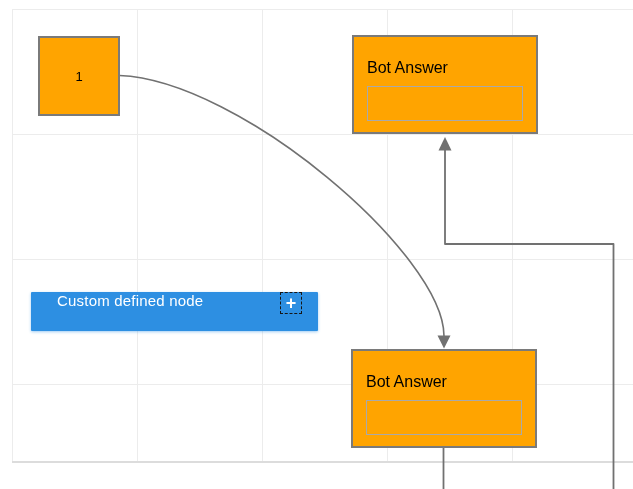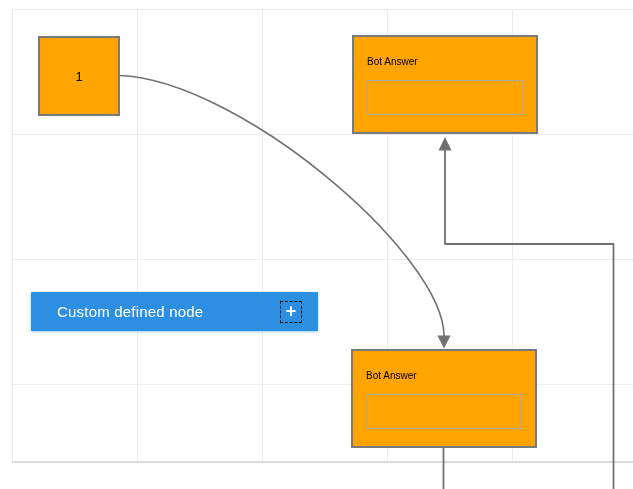--- a/index.html
+++ b/index.html
@@ -48,40 +48,40 @@
     font-size:13px;
   }
   .node-bot{
     width:186px;height:99px;
     padding:0 13px;
   }
   .node-bot.top{left:352px;top:35px;}
   .node-bot.bottom{left:351px;top:349px;}
   .node-bot .title{
     display:block;
-    margin-top:17px;
-    font-size:10px;
+    margin-top:23px;
+    font-size:16px;
     line-height:16px;
     color:var(--node-text);
     white-space:nowrap;
   }
   .node-bot .textbox{
     margin-top:10px;
     height:35px;
     box-sizing:border-box;
     border:1px solid var(--inner-border);
     background:transparent;
   }
   .palette-item{
     position:absolute;
     left:31px;top:292px;width:287px;height:39px;
     box-sizing:border-box;
     background:var(--accent-blue);
     color:var(--button-text);
-    display:flex;align-items:center;
+    display:flex;align-items:flex-start;
     font-size:15px;
     z-index:3;
     box-shadow:0 1px 3px rgba(45,143,226,0.45);
     border-radius:1px;
   }
   .palette-item .label{
     flex:1;
     padding-left:26px;
     white-space:nowrap;
     letter-spacing:.2px;

